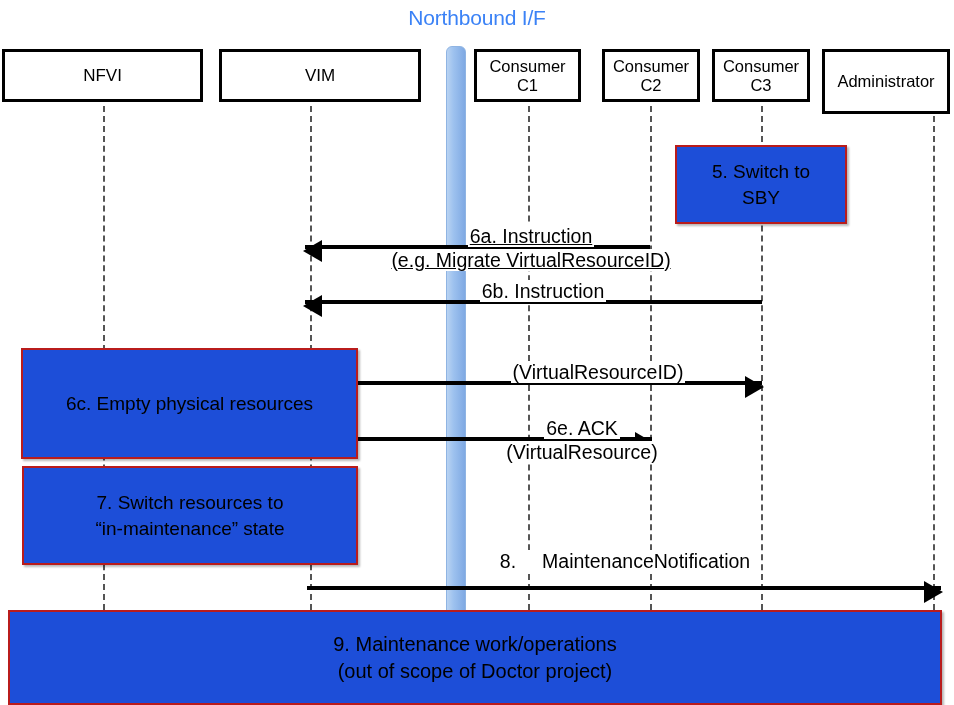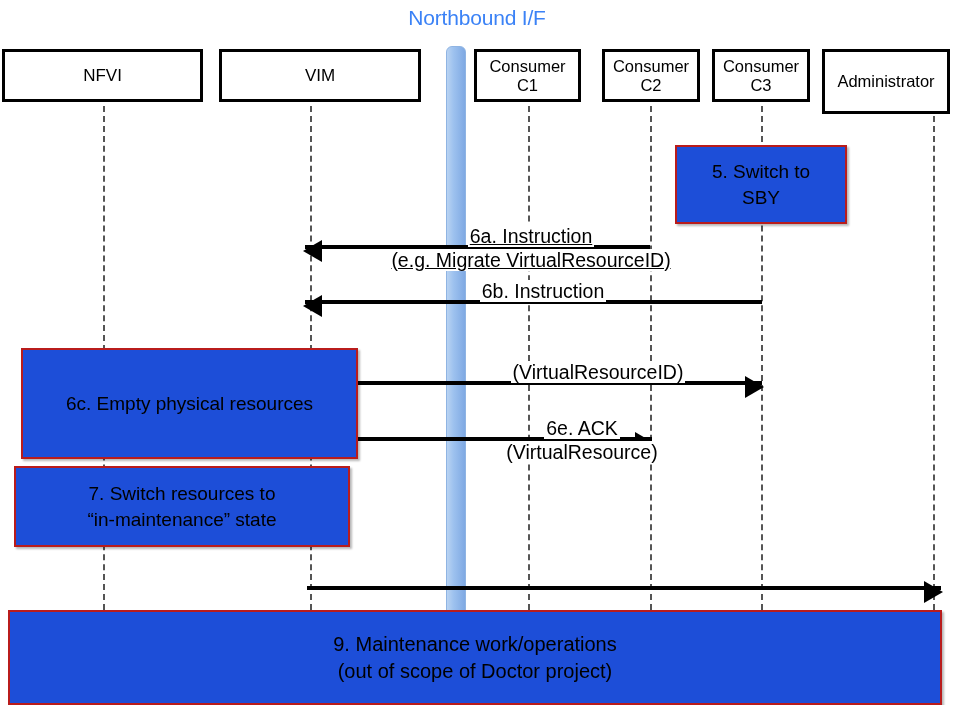--- a/index.html
+++ b/index.html
@@ -198,29 +198,30 @@
   <div class="msg-label" style="left:483px; top:361px; width:230px;">
     <span class="l2"><span class="bg">(VirtualResourceID)</span></span>
   </div>
 
   <div class="msg-arrow to-right" style="left:306px; top:437px; width:346px;"></div>
   <div class="msg-label" style="left:487px; top:417px; width:190px;">
     <span class="l1"><span class="bg">6e. ACK</span></span>
     <span class="l2"><span class="bg">(VirtualResource)</span></span>
   </div>
 
-  <div class="note-box" style="left:14px; top:466px; width:336px; height:81px;">
+  <div class="note-box" style="left:22px; top:466px; width:336px; height:99px;">
     <div class="nb-inner">
       <div>7. Switch resources to</div>
       <div>“in-maintenance” state</div>
     </div>
   </div>
 
   <div class="msg-arrow to-right" style="left:307px; top:586px; width:634px;"></div>
   <div class="msg-label" style="left:390px; top:550px; width:470px;">
+    <span class="l1"><span class="bg"><span>8.</span><span class="gap"></span><span>MaintenanceNotification</span></span></span>
   </div>
 
   <div class="note-box" style="left:8px; top:610px; width:934px; height:95px; font-size:20px;">
     <div class="nb-inner">
       <div>9. Maintenance work/operations</div>
       <div>(out of scope of Doctor project)</div>
     </div>
   </div>
 
 </div>

